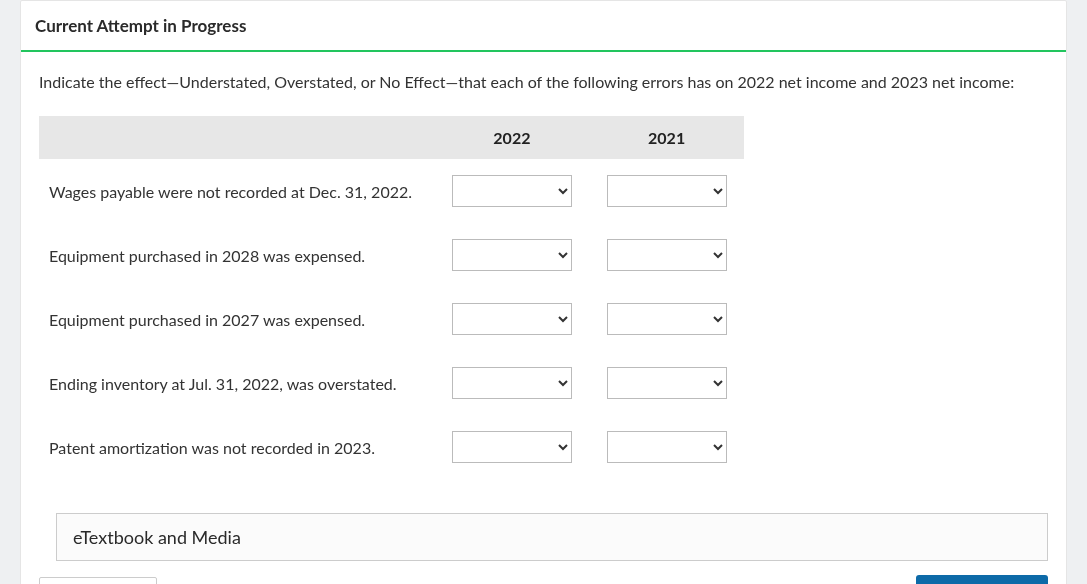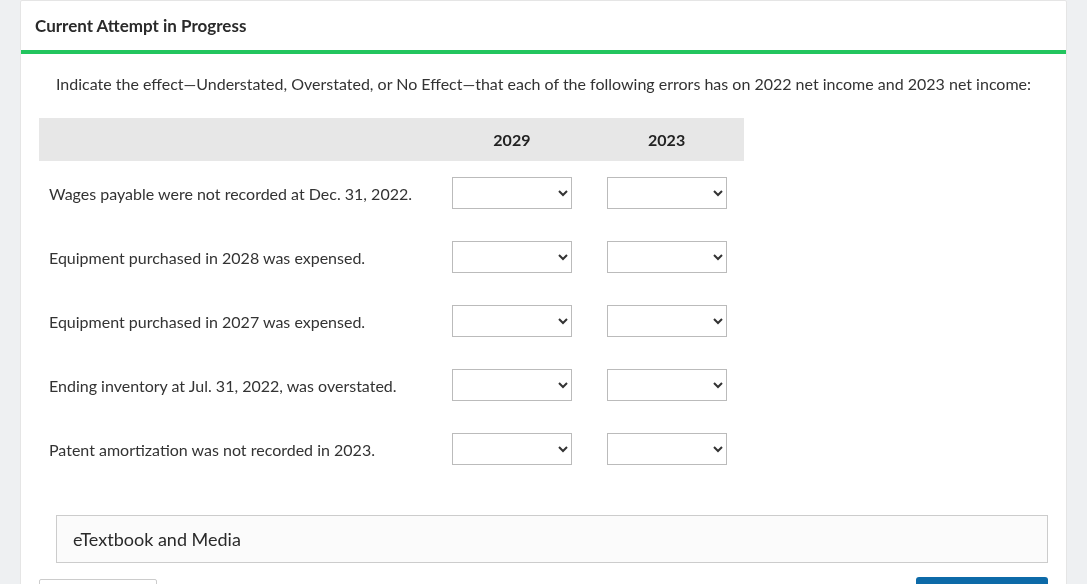--- a/index.html
+++ b/index.html
@@ -20,30 +20,29 @@
     background: #fff;
     border: 1px solid #e5e5e5;
     border-radius: 2px;
     width: 100%;
   }
   .section-title {
     font-weight: 700;
     color: #2a2a2a;
     font-size: 17px;
     padding: 14px 18px 14px 14px;
-    border-bottom: 4px solid #22c55e;
+    border-bottom: 2px solid #22c55e;
   }
   .content {
     padding: 18px 18px 0 18px;
   }
   .instructions {
     color: #333;
     line-height: 1.5;
     margin-bottom: 22px;
-    text-align: center;
   }
   .qtable {
     width: 705px;
     border-collapse: collapse;
   }
   .qtable thead th {
     background: #e7e7e7;
     font-weight: 700;
     color: #222;
     padding: 12px 8px;
@@ -124,22 +123,22 @@
   <div class="card">
     <div class="section-title">Current Attempt in Progress</div>
 
     <div class="content">
       <div class="instructions">Indicate the effect—Understated, Overstated, or No Effect—that each of the following errors has on 2022 net income and 2023 net income:</div>
 
       <table class="qtable">
         <thead>
           <tr>
             <th class="firstcol" style="width:400px"></th>
-            <th style="width:155px">2029</th>
-            <th style="width:155px">2023</th>
+            <th style="width:155px">2022</th>
+            <th style="width:155px">2021</th>
           </tr>
         </thead>
         <tbody>
           <tr>
             <td class="label">Wages payable were not recorded at Dec. 31, 2022.</td>
             <td class="sel"><select class="answer"><option></option><option>Understated</option><option>Overstated</option><option>No Effect</option></select></td>
             <td class="sel"><select class="answer"><option></option><option>Understated</option><option>Overstated</option><option>No Effect</option></select></td>
           </tr>
           <tr>
             <td class="label">Equipment purchased in 2028 was expensed.</td>

